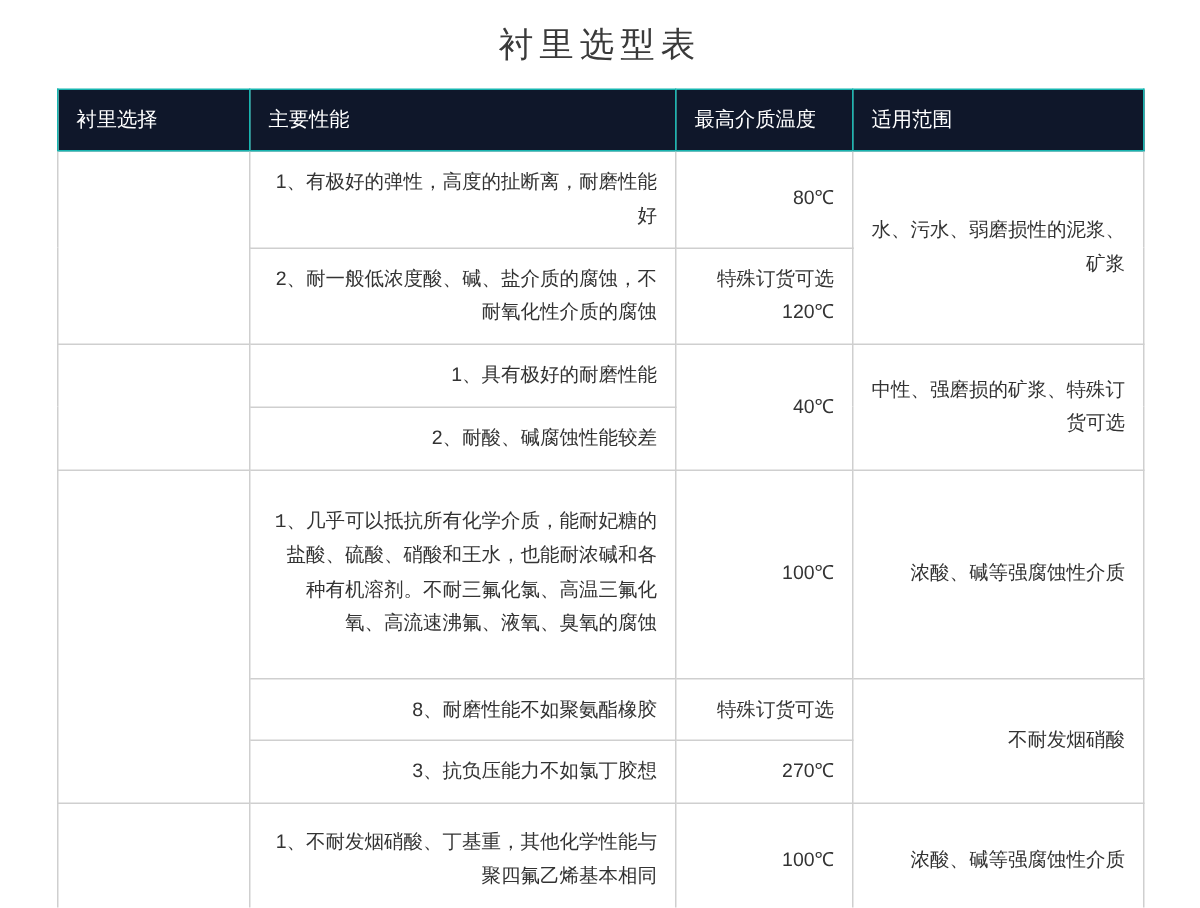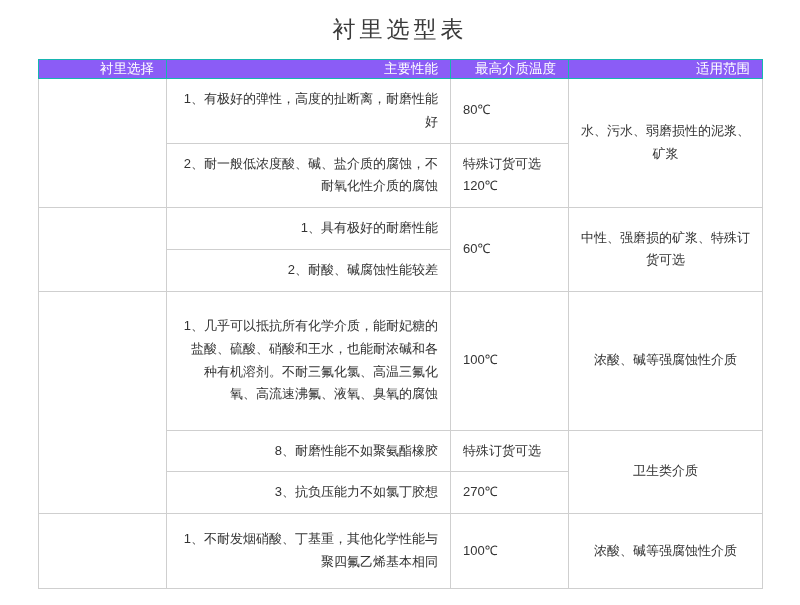--- a/index.html
+++ b/index.html
@@ -39,26 +39,26 @@
     width: 724px;
     table-layout: fixed;
     font-size: 13px;
   }
   table.lining col.c1 { width: 128px; }
   table.lining col.c2 { width: 284px; }
   table.lining col.c3 { width: 118px; }
   table.lining col.c4 { width: 194px; }
 
   table.lining th {
-    background: #8b5cf6;
+    background: #0f172a;
     color: #ffffff;
     font-weight: normal;
     font-size: 13.5px;
-    text-align: right;
-    padding: 0 12px;
+    text-align: left;
+    padding: 11px 12px;
     border: 1px solid #17b5b0;
     white-space: nowrap;
   }
   table.lining td {
     border: 1px solid #cfcfcf;
     padding: 9px 12px;
     vertical-align: middle;
     line-height: 1.75;
     background: #ffffff;
   }
@@ -67,24 +67,24 @@
     color: #ffffff;
     text-align: center;
     font-size: 13.5px;
     line-height: 2.4;
     border: 1px solid #17b5b0;
   }
   td.perf {
     text-align: right;
   }
   td.temp {
-    text-align: left;
+    text-align: right;
   }
   td.scope {
-    text-align: center;
+    text-align: right;
   }
   
   td.dash-bottom {
     border-bottom: 1px dashed #cfcfcf;
   }
   td.dash-top {
     border-top: 1px dashed #cfcfcf;
   }
   .two-line {
     line-height: 1.9;
@@ -133,40 +133,40 @@
           </td>
         </tr>
         <tr></tr>
 
         <tr>
           <td class="material" rowspan="2">
             <div>聚氨酯橡胶</div>
             <div>（Polyurethane）</div>
           </td>
           <td class="perf dash-bottom">1、具有极好的耐磨性能</td>
-          <td class="temp" rowspan="2">60℃</td>
+          <td class="temp" rowspan="2">40℃</td>
           <td class="scope" rowspan="2">中性、强磨损的矿浆、特殊订货可选</td>
         </tr>
         <tr>
           <td class="perf dash-top">2、耐酸、碱腐蚀性能较差</td>
         </tr>
 
         <tr>
           <td class="material" rowspan="3">
             <div>聚四氟乙烯</div>
             <div>（JPEFE）</div>
           </td>
-          <td class="perf" style="height:120px;">1、几乎可以抵抗所有化学介质，能耐妃糖的盐酸、硫酸、硝酸和王水，也能耐浓碱和各种有机溶剂。不耐三氟化氯、高温三氟化氧、高流速沸氟、液氧、臭氧的腐蚀</td>
+          <td class="perf" style="height:120px;font-family:Liberation Mono, monospace;">1、几乎可以抵抗所有化学介质，能耐妃糖的盐酸、硫酸、硝酸和王水，也能耐浓碱和各种有机溶剂。不耐三氟化氯、高温三氟化氧、高流速沸氟、液氧、臭氧的腐蚀</td>
           <td class="temp">100℃</td>
           <td class="scope">浓酸、碱等强腐蚀性介质</td>
         </tr>
         <tr>
           <td class="perf dash-bottom">8、耐磨性能不如聚氨酯橡胶</td>
           <td class="temp dash-bottom">特殊订货可选</td>
-          <td class="scope" rowspan="2">卫生类介质</td>
+          <td class="scope" rowspan="2">不耐发烟硝酸</td>
         </tr>
         <tr>
           <td class="perf dash-top">3、抗负压能力不如氯丁胶想</td>
           <td class="temp dash-top">270℃</td>
         </tr>
 
         <tr>
           <td class="material" rowspan="2">
             <div>聚全氟乙丙烯</div>
 

